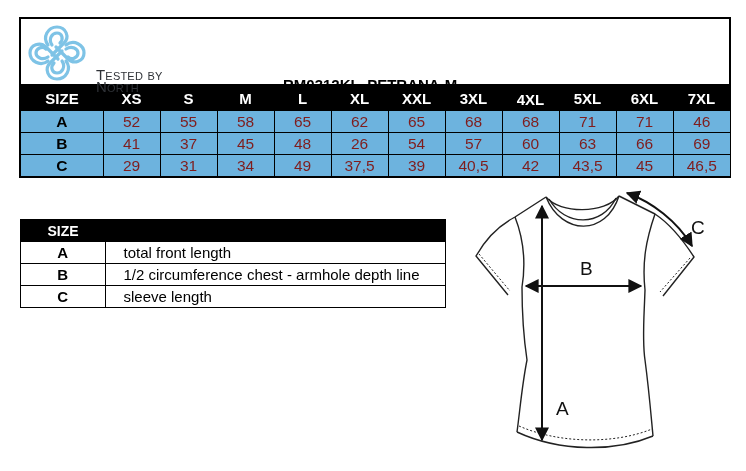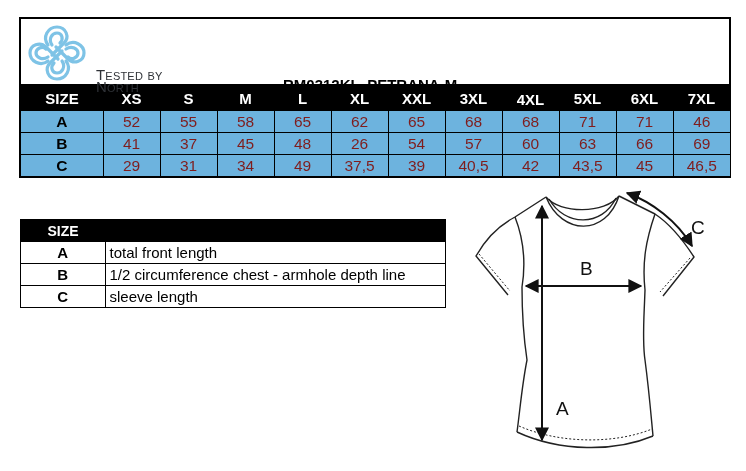--- a/index.html
+++ b/index.html
@@ -21,21 +21,21 @@
   table.grid col.cn { width:57px; }
   table.grid tr:last-child td { border-bottom:none; }
   table.grid td:first-child { border-left:none; }
   table.grid td:last-child { border-right:none; }
 
   
   #legend { position:absolute; left:20px; top:219px; width:426px; border:1px solid #000; border-collapse:collapse; table-layout:fixed; }
   #legend th { background:#000; color:#fff; font-weight:bold; font-size:14px; text-align:center; height:21px; padding:0; }
   #legend td { border:1px solid #000; height:21px; padding:0; font-size:15px; color:#000; }
   #legend td.code { text-align:center; font-weight:bold; width:84px; }
-  #legend td.desc { padding-left:4px; }
+  #legend td.desc { padding-left:18px; }
 
   #diagram { position:absolute; left:460px; top:180px; width:286px; height:290px; }
   .dlabel { position:absolute; font-size:19px; color:#111; font-family:"Liberation Sans", sans-serif; }
 </style>
 </head>
 <body>
 
 <div id="size-chart">
   <div class="head-area">
     <div class="logo">

